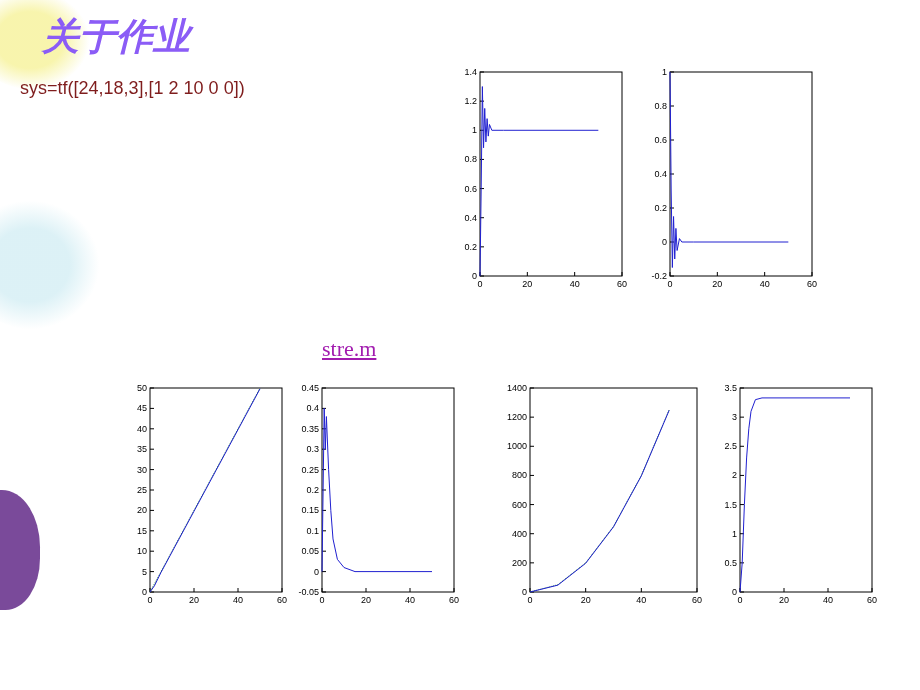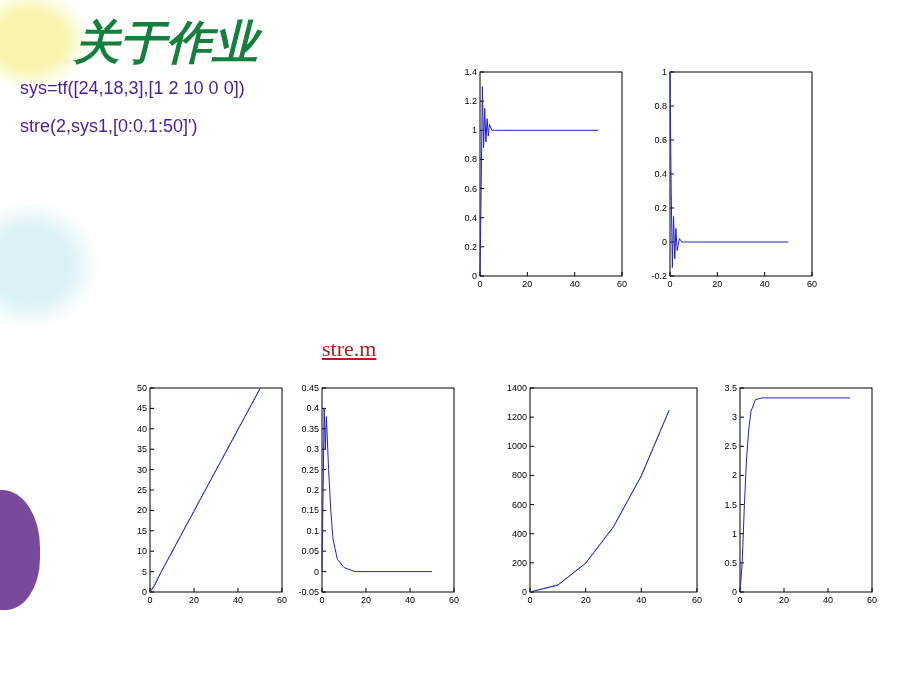--- a/index.html
+++ b/index.html
@@ -37,42 +37,41 @@
       height: 120px;
       background: #7a4a9a;
       border-radius: 50% 50% 45% 55%;
       top: 490px;
       left: -40px;
     }
     .title {
       position: absolute;
       top: 12px;
       left: 42px;
-      font-size: 46px;
+      font-size: 37px;
       font-weight: bold;
       font-style: italic;
-      color: #15803d;
+      color: #8b5cf6;
       font-family: "SimSun", serif;
-      margin-left: 32px;
     }
     .code-block {
       position: absolute;
       top: 70px;
       left: 20px;
       font-size: 18px;
-      color: #4c1d95;
+      color: #7f1d1d;
       font-family: Arial, sans-serif;
       line-height: 2.1;
     }
     .link-text {
       position: absolute;
       top: 336px;
       left: 322px;
       font-size: 22px;
-      color: #b91c1c;
+      color: #a21caf;
       text-decoration: underline;
       font-family: "Times New Roman", serif;
     }
     svg.chart {
       position: absolute;
       background: #fff;
     }
     .chart-frame { fill: none; stroke: #000; stroke-width: 1; }
     .chart-tick { stroke: #000; stroke-width: 1; }
     .chart-label { font-size: 9px; fill: #000; font-family: Arial; }
@@ -83,21 +82,20 @@
 <body>
 
 <div class="decoration-yellow"></div>
 <div class="decoration-blue"></div>
 <div class="decoration-purple"></div>
 
 <div class="title">关于作业</div>
 
 <div class="code-block">
   <div>sys=tf([24,18,3],[1 2 10 0 0])</div>
-  <div>stre(2,sys1,[0:0.1:50]')</div>
 </div>
 
 <a class="link-text">stre.m</a>
 
 <svg class="chart" style="top:64px; left:450px; width:180px; height:230px;" viewBox="0 0 180 230">
     <rect class="chart-frame" x="30" y="8" width="142" height="204"></rect>
     <line class="chart-tick" x1="30" y1="212" x2="30" y2="208"></line>
     <text class="chart-label" x="30" y="223" text-anchor="middle">0</text>
     <line class="chart-tick" x1="77.33333333333333" y1="212" x2="77.33333333333333" y2="208"></line>
     <text class="chart-label" x="77.33333333333333" y="223" text-anchor="middle">20</text>

